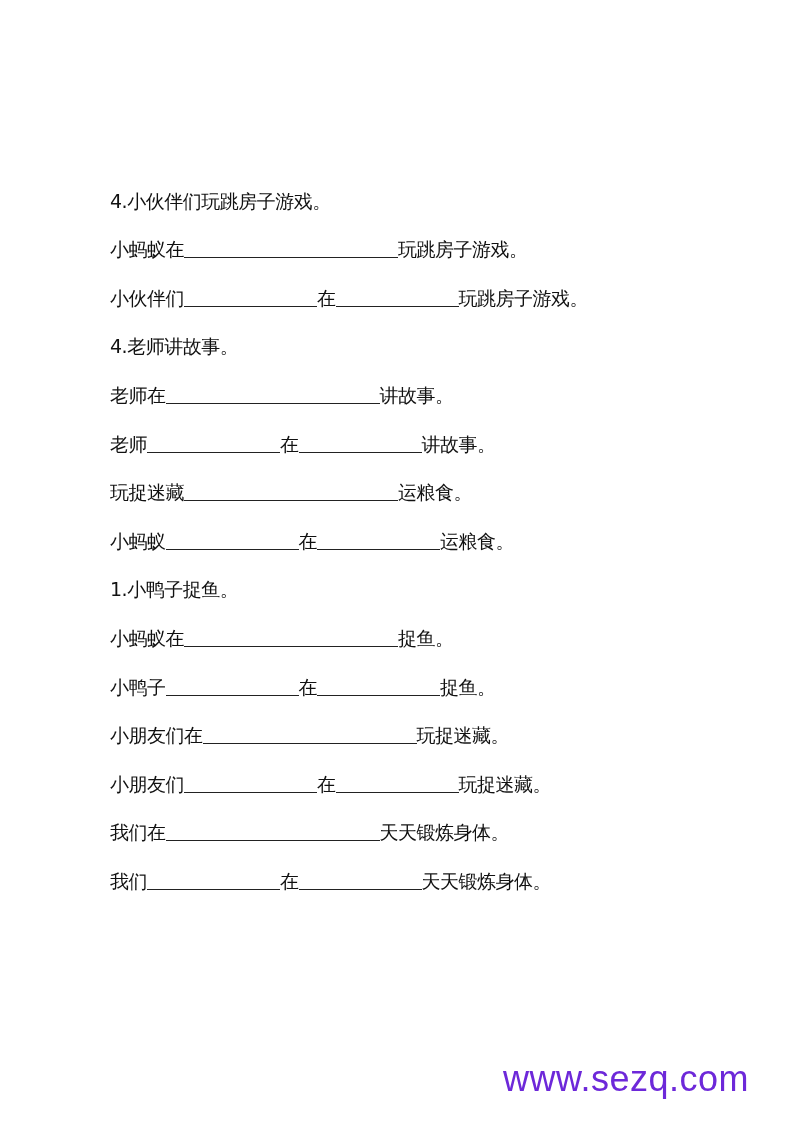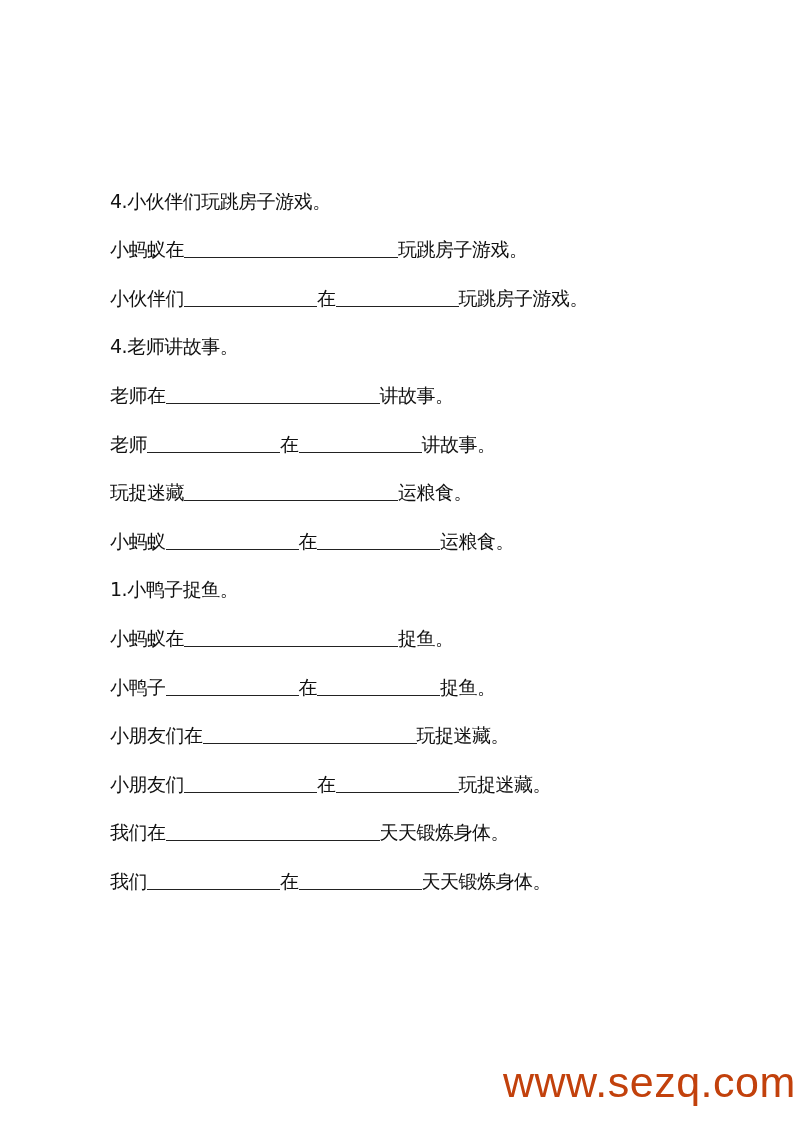--- a/index.html
+++ b/index.html
@@ -18,22 +18,22 @@
     .line span { display: inline-block; }
     .blank {
       display: inline-block; border-bottom: 1.3px solid #222;
       height: 20px; margin-bottom: 5px; vertical-align: bottom;
     }
     .blank.long { width: 214px; }
     .blank.s1 { width: 133px; }
     .blank.s2 { width: 123px; }
     .watermark {
       position: absolute; left: 503px; top: 1058px;
-      font-family: "Liberation Sans", sans-serif; font-size: 43px;
-      color: #c2410c; letter-spacing: 0.5px;
+      font-family: "Liberation Sans", sans-serif; font-size: 36px;
+      color: #6d28d9; letter-spacing: 0.5px;
     }
   </style>
 </head>
 <body>
 
 <div class="page">
 
   <div class="line">
       <span>4.小伙伴们玩跳房子游戏。</span>
     </div>

